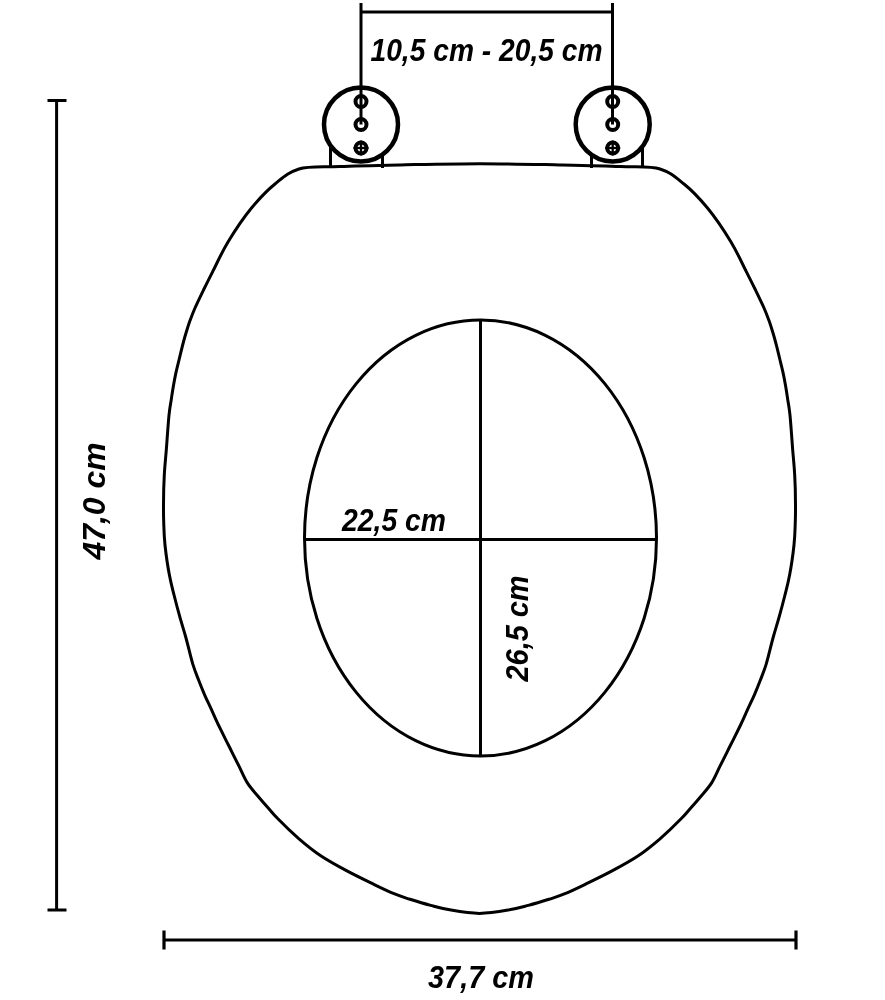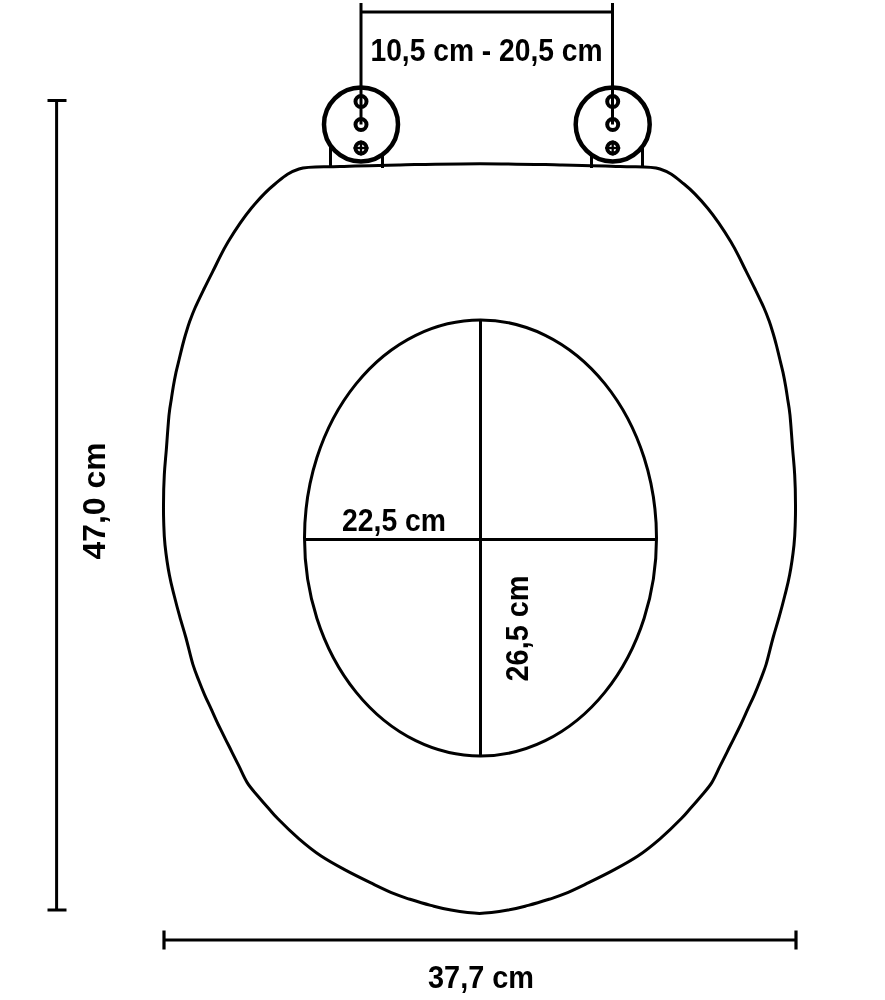--- a/index.html
+++ b/index.html
@@ -1,16 +1,16 @@
 <!DOCTYPE html>
 <html><head>
 <meta charset="utf-8">
 <style>
   html,body{margin:0;padding:0;background:#fff;}
-  .wrap{width:885px;height:1000px;position:relative;overflow:hidden;}
+  .wrap{width:885px;height:1000px;position:relative;overflow:hidden;font-style:italic;}
   text{font-family:"Liberation Sans",sans-serif;font-weight:bold;fill:#000;}
 </style>
 </head>
 <body>
 <div class="wrap">
 <svg width="885" height="1000" viewBox="0 0 885 1000" xmlns="http://www.w3.org/2000/svg">
 
   <rect x="0" y="0" width="885" height="1000" fill="#ffffff"></rect>
 
   <path d="M 299.0,169.0 C 287.5,172.7 283.3,177.3 275.0,184.0 C 267.4,190.1 259.8,198.0 251.5,208.0 C 244.0,217.1 233.6,232.7 228.0,242.0 C 221.5,252.9 217.6,261.8 214.0,269.0 C 209.8,277.3 207.1,282.6 204.0,289.0 C 200.8,295.6 197.0,303.4 195.0,308.0 C 192.5,313.7 191.5,316.5 190.0,320.6 C 188.5,324.8 187.3,328.7 186.0,333.0 C 184.7,337.2 183.6,341.4 182.4,346.0 C 181.3,350.4 180.0,355.7 179.0,360.0 C 177.9,364.5 177.0,367.9 176.0,372.4 C 175.1,376.7 174.1,381.8 173.3,386.4 C 172.5,391.0 171.9,395.3 171.2,400.0 C 170.5,404.6 170.1,405.2 169.1,414.4 C 168.4,420.3 167.0,440.9 166.3,450.0 C 165.4,460.8 164.8,465.5 164.3,475.0 C 163.8,483.7 163.5,497.7 163.5,505.0 C 163.4,514.0 163.6,518.3 163.8,525.0 C 164.0,531.7 164.1,536.0 165.0,545.0 C 165.8,552.3 167.9,567.3 169.4,575.0 C 171.1,584.1 172.6,589.1 174.3,596.0 C 176.0,602.9 177.7,609.3 179.7,616.4 C 181.6,623.3 183.7,629.7 186.0,638.0 C 188.1,645.6 190.9,658.0 192.8,664.1 C 195.2,671.7 196.8,675.4 198.7,680.3 C 200.7,685.5 202.3,689.5 204.5,694.6 C 206.6,699.4 209.5,705.3 211.7,710.2 C 214.0,715.3 215.9,719.7 218.2,724.5 C 220.5,729.2 223.1,734.4 225.3,738.8 C 227.6,743.5 229.5,747.1 231.8,751.8 C 234.0,756.2 236.4,760.9 239.0,766.2 C 241.5,771.2 244.1,777.7 247.2,782.6 C 250.4,787.7 254.4,791.9 258.0,796.2 C 261.7,800.6 265.8,805.3 268.9,808.8 C 272.4,812.7 272.4,813.2 277.9,818.8 C 281.6,822.6 291.9,832.7 299.0,838.8 C 306.3,845.1 313.2,850.7 321.1,856.0 C 328.9,861.2 337.3,865.7 346.0,870.4 C 354.5,875.0 365.5,880.3 372.9,883.9 C 381.4,888.0 388.4,891.4 394.0,893.7 C 400.6,896.4 403.6,897.2 410.0,899.3 C 415.7,901.1 423.9,903.6 430.7,905.4 C 437.6,907.2 442.3,908.6 451.0,910.1 C 458.4,911.4 470.0,913.4 479.5,913.4 C 489.0,913.4 500.6,911.4 508.0,910.1 C 516.7,908.6 521.4,907.2 528.3,905.4 C 535.1,903.6 543.3,901.1 549.0,899.3 C 555.4,897.2 558.4,896.4 565.0,893.7 C 570.6,891.4 577.6,888.0 586.1,883.9 C 593.5,880.3 604.5,875.0 613.0,870.4 C 621.7,865.7 630.1,861.2 637.9,856.0 C 645.8,850.7 652.7,845.1 660.0,838.8 C 667.1,832.7 677.4,822.6 681.1,818.8 C 686.6,813.2 686.6,812.7 690.1,808.8 C 693.2,805.3 697.3,800.6 701.0,796.2 C 704.6,791.9 708.6,787.7 711.8,782.6 C 714.9,777.7 717.5,771.2 720.0,766.2 C 722.6,760.9 725.0,756.2 727.2,751.8 C 729.5,747.1 731.4,743.5 733.7,738.8 C 735.9,734.4 738.5,729.2 740.8,724.5 C 743.1,719.7 745.0,715.3 747.3,710.2 C 749.5,705.3 752.4,699.4 754.5,694.6 C 756.7,689.5 758.3,685.5 760.3,680.3 C 762.2,675.4 763.8,671.7 766.2,664.1 C 768.1,658.0 770.9,645.6 773.0,638.0 C 775.3,629.7 777.4,623.3 779.3,616.4 C 781.3,609.3 783.0,602.9 784.7,596.0 C 786.4,589.1 787.9,584.1 789.6,575.0 C 791.1,567.3 793.2,552.3 794.0,545.0 C 794.9,536.0 795.0,531.7 795.2,525.0 C 795.4,518.3 795.6,514.0 795.5,505.0 C 795.5,497.7 795.2,483.7 794.7,475.0 C 794.2,465.5 793.6,460.8 792.7,450.0 C 792.0,440.9 790.6,420.3 789.9,414.4 C 788.9,405.2 788.5,404.6 787.8,400.0 C 787.1,395.3 786.5,391.0 785.7,386.4 C 784.9,381.8 783.9,376.7 783.0,372.4 C 782.0,367.9 781.1,364.5 780.0,360.0 C 779.0,355.7 777.7,350.4 776.6,346.0 C 775.4,341.4 774.3,337.2 773.0,333.0 C 771.7,328.7 770.5,324.8 769.0,320.6 C 767.5,316.5 766.5,313.7 764.0,308.0 C 762.0,303.4 758.2,295.6 755.0,289.0 C 751.9,282.6 749.2,277.3 745.0,269.0 C 741.4,261.8 737.5,252.9 731.0,242.0 C 725.4,232.7 715.0,217.1 707.5,208.0 C 699.2,198.0 691.6,190.1 684.0,184.0 C 675.7,177.3 671.3,172.6 660.0,169.0 C 650.5,166.0 638.0,167.3 620.0,166.5 C 605.3,165.8 584.8,165.4 560.0,164.9 C 538.6,164.5 506.7,163.7 480.0,163.7 C 453.3,163.7 421.4,164.5 400.0,164.9 C 375.2,165.4 355.0,165.8 340.0,166.5 C 321.9,167.3 308.5,166.0 299.0,169.0 Z" fill="#ffffff" stroke="#000" stroke-width="3"></path>

